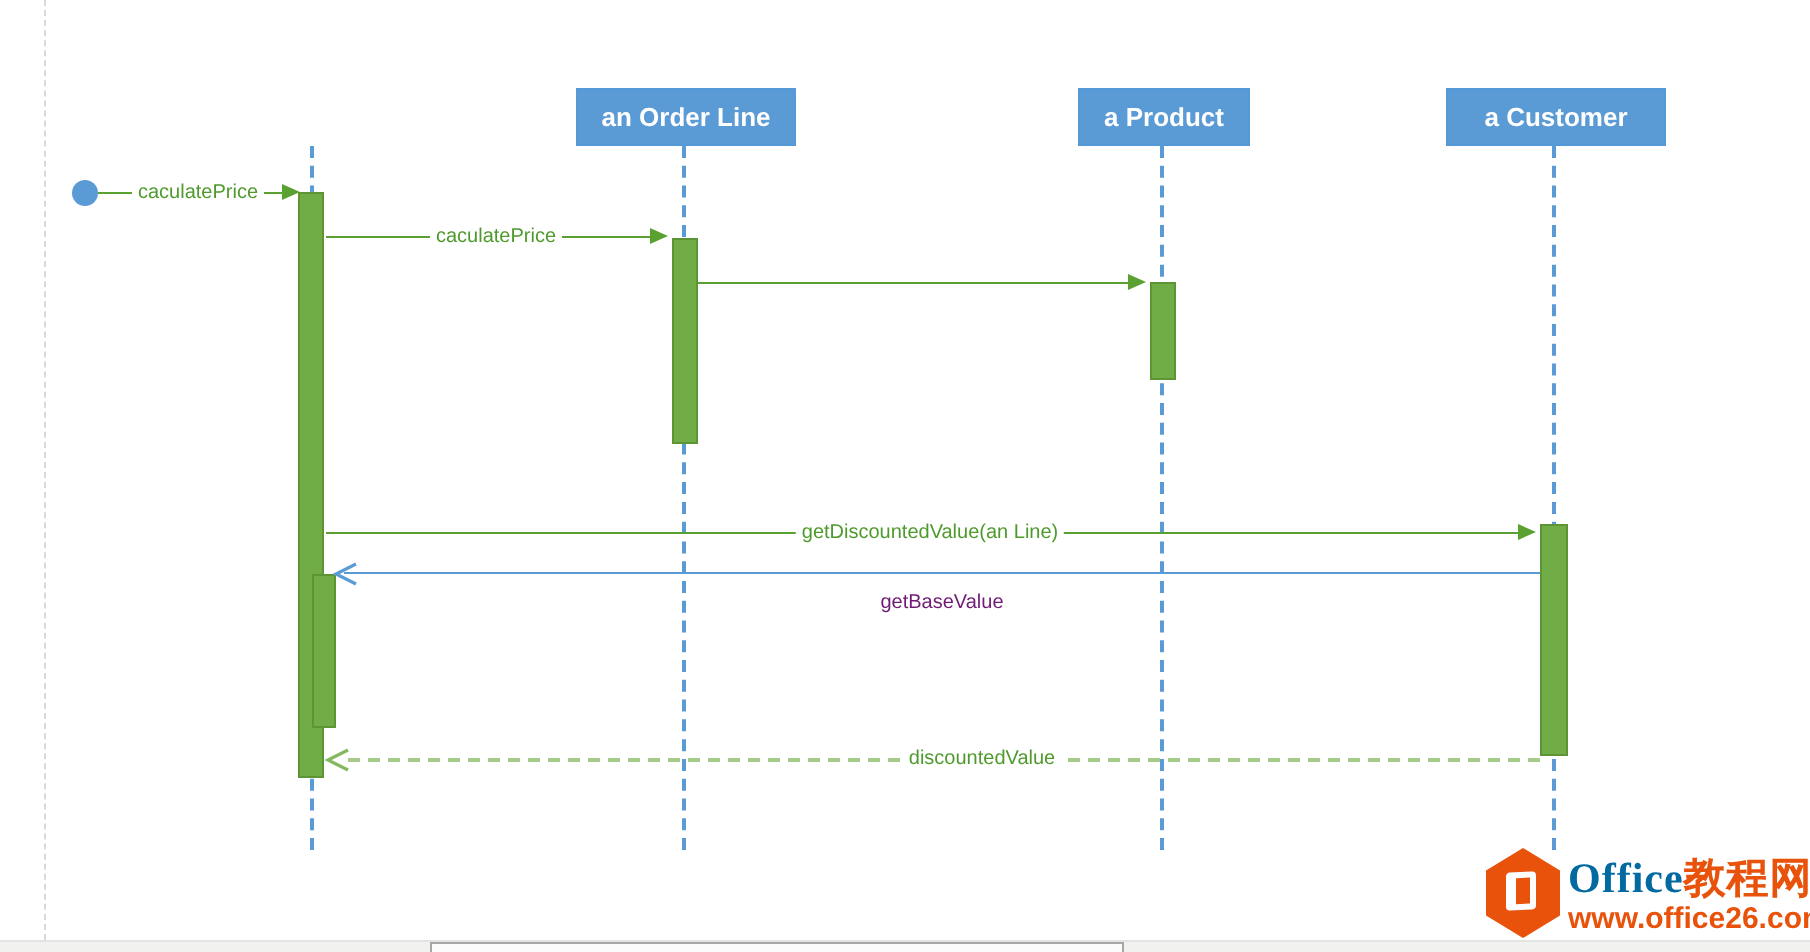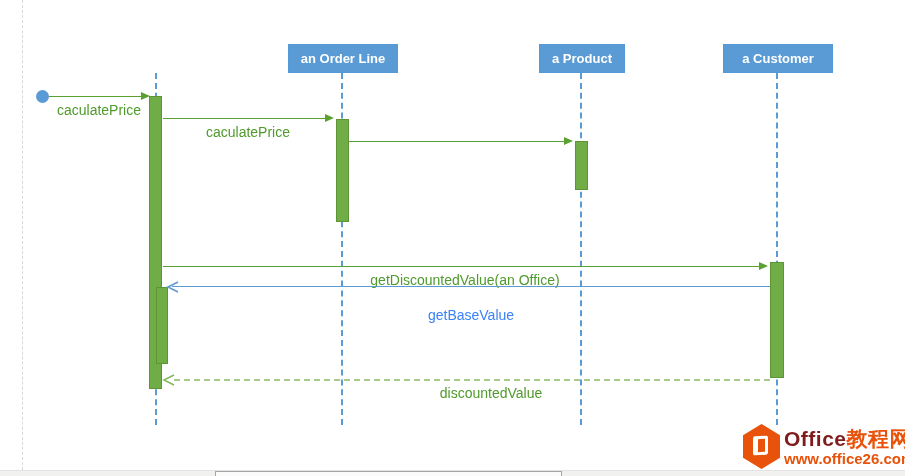--- a/index.html
+++ b/index.html
@@ -27,24 +27,24 @@
   
   .activation {
     position:absolute; background:#70ad47; border:1px solid #5d9434;
   }
   
   .msg-line { position:absolute; height:0; border-top:1.6px solid #5aa132; }
   .msg-line.blue { border-top:1.6px solid #5b9bd5; }
   .msg-line.dashed { border-top:2px dashed #a6cb8a; }
   .msg-label {
     position:absolute; transform:translateX(-50%);
-    background:#fff; padding:0 3px; font-size:14px; line-height:14px;
-    color:#4f9a2c; white-space:nowrap;margin-top:13px;
+    background:#fff; padding:0 3px; font-size:10px; line-height:14px;
+    color:#4f9a2c; white-space:nowrap;
   }
-  .msg-label.blue { color:#3b82f6; background:transparent; }
+  .msg-label.blue { color:#701a75; background:transparent; }
   
   .arrow-right {
     position:absolute; width:0; height:0;
     border-top:4.5px solid transparent; border-bottom:4.5px solid transparent;
     border-left:9px solid #5aa132;
   }
   .open-arrow { position:absolute; }
   
   .found-circle {
     position:absolute; left:36px; top:90px; width:13px; height:13px;
@@ -57,21 +57,21 @@
     -webkit-clip-path:polygon(50% 0,100% 25%,100% 75%,50% 100%,0 75%,0 25%);
     clip-path:polygon(50% 0,100% 25%,100% 75%,50% 100%,0 75%,0 25%);
   }
   .wm-hex-inner {
     position:absolute; left:10px; top:12px; width:15px; height:19px;
     border:3px solid #fff; border-left-width:5px; border-radius:2px;
     transform:skewY(-3deg);
   }
   .wm-text { position:absolute; left:43px; top:7px; white-space:nowrap; }
   .wm-title { font-size:21px; font-weight:bold; line-height:22px; letter-spacing:0.5px; }
-  .wm-title .t-blue { color:#7f1d1d; }
+  .wm-title .t-blue { color:#0369a1;font-family:Liberation Serif, serif; }
   .wm-title .t-orange { color:#e8520b; }
   .wm-url { font-size:15px; font-weight:bold; color:#e8520b; line-height:17px; }
   
   .hscroll-track {
     position:absolute; left:0; top:470px; width:905px; height:6px;
     background:#f1f1f0; border-top:1px solid #e3e3e2;
   }
   .hscroll-thumb {
     position:absolute; left:215px; top:471px; width:347px; height:10px;
     background:#fbfbfb; border:1px solid #a6a6a6; border-bottom:none;
@@ -112,21 +112,21 @@
 
   <div class="msg-line" style="left:163px; top:118px; width:162px;"></div>
   <div class="arrow-right" style="left:325px; top:114px;"></div>
   <span class="msg-label" style="left:248px; top:112px;">caculatePrice</span>
 
   <div class="msg-line" style="left:349px; top:141px; width:215px;"></div>
   <div class="arrow-right" style="left:564px; top:137px;"></div>
 
   <div class="msg-line" style="left:163px; top:266px; width:596px;"></div>
   <div class="arrow-right" style="left:759px; top:262px;"></div>
-  <span class="msg-label" style="left:465px; top:260px;">getDiscountedValue(an Office)</span>
+  <span class="msg-label" style="left:465px; top:260px;">getDiscountedValue(an Line)</span>
 
   <div class="msg-line blue" style="left:172px; top:286px; width:598px;"></div>
   <svg class="open-arrow" style="left:166px; top:281px;" width="14" height="12" viewBox="0 0 14 12">
     <path d="M12 1 L2 6 L12 11" fill="none" stroke="#5b9bd5" stroke-width="1.6"></path>
   </svg>
   <span class="msg-label blue" style="left:471px; top:295px;">getBaseValue</span>
 
   <div class="msg-line dashed" style="left:174px; top:379px; width:596px;"></div>
   <svg class="open-arrow" style="left:162px; top:374px;" width="14" height="12" viewBox="0 0 14 12">
     <path d="M12 1 L2 6 L12 11" fill="none" stroke="#84b85e" stroke-width="1.6"></path>

